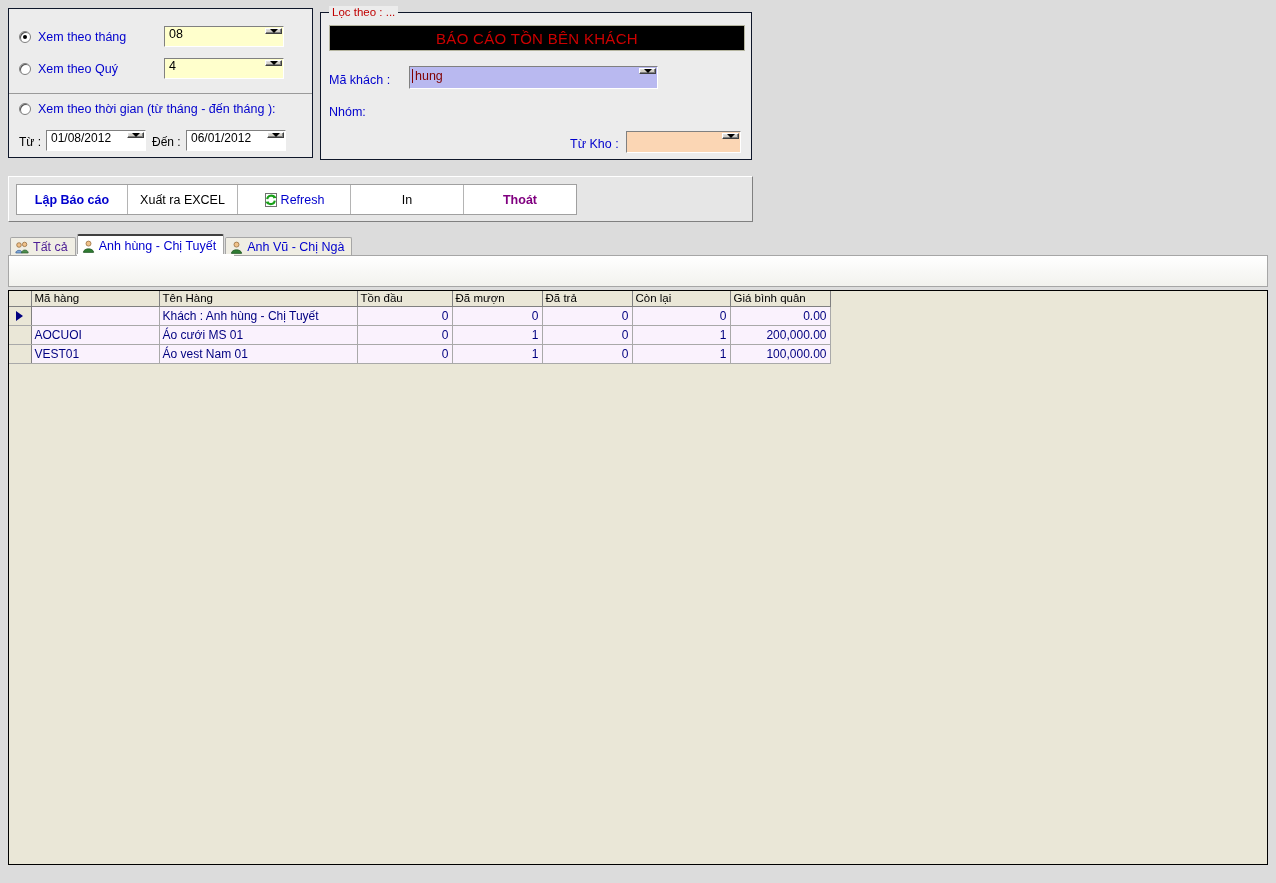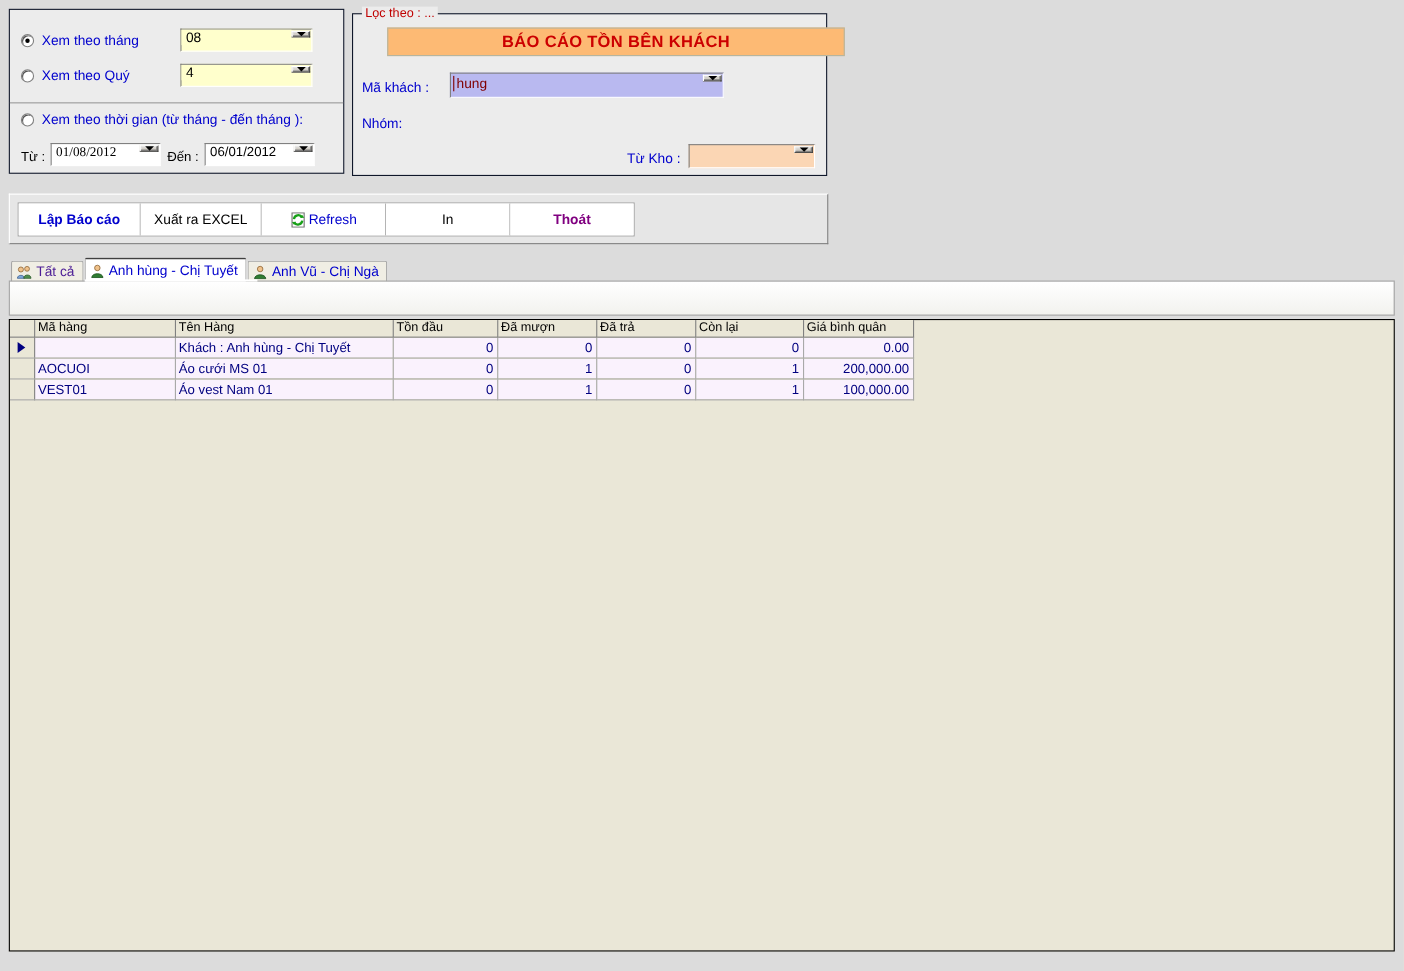--- a/index.html
+++ b/index.html
@@ -101,29 +101,28 @@
     border-top: 4px solid #000;
   }
 
   
   .lbl { position: absolute; color: #0000cd; font-size: 12.5px; white-space: nowrap; }
   .lbl-black { position: absolute; color: #000; font-size: 12px; white-space: nowrap; }
 
   
   .title-banner {
     position: absolute;
-    background: #fdba74;
+    background: #000000;
     border: 1px solid #b5b5a0;
     display: flex; align-items: center; justify-content: center;
     color: #cc0000;
-    font-weight: bold;
+    font-weight: normal;
     font-size: 15px;
     letter-spacing: .3px;
     box-sizing: border-box;
-    margin-left: 23px;
   }
 
   
   .toolbar-panel {
     position: absolute;
     background: #e6e6e6;
     border: 1px solid;
     border-color: #ffffff #808080 #808080 #ffffff;
     box-sizing: border-box;
   }
@@ -280,21 +279,21 @@
         </span>
     </div>
 
     <div class="radio-row" style="left:10px; top:93px;">
       <span class="radio"></span>
       <span class="radio-label">Xem theo thời gian (từ tháng - đến tháng ):</span>
     </div>
 
     <span class="lbl-black" style="left:10px; top:126px;">Từ :</span>
     <div class="combo" style="left:37px; top:121px; width:100px; height:21px; background:#fff;">
-      <span class="combo-text" style="font-size:12px;font-family:Liberation Serif, serif;">01/08/2012</span>
+      <span class="combo-text" style="font-size:12px;">01/08/2012</span>
       <span class="combo-btn">
           <i class="arrow-down"></i>
         </span>
     </div>
 
     <span class="lbl-black" style="left:143px; top:126px;">Đến :</span>
     <div class="combo" style="left:177px; top:121px; width:100px; height:21px; background:#fff;">
       <span class="combo-text" style="font-size:12px;">06/01/2012</span>
       <span class="combo-btn">
           <i class="arrow-down"></i>

